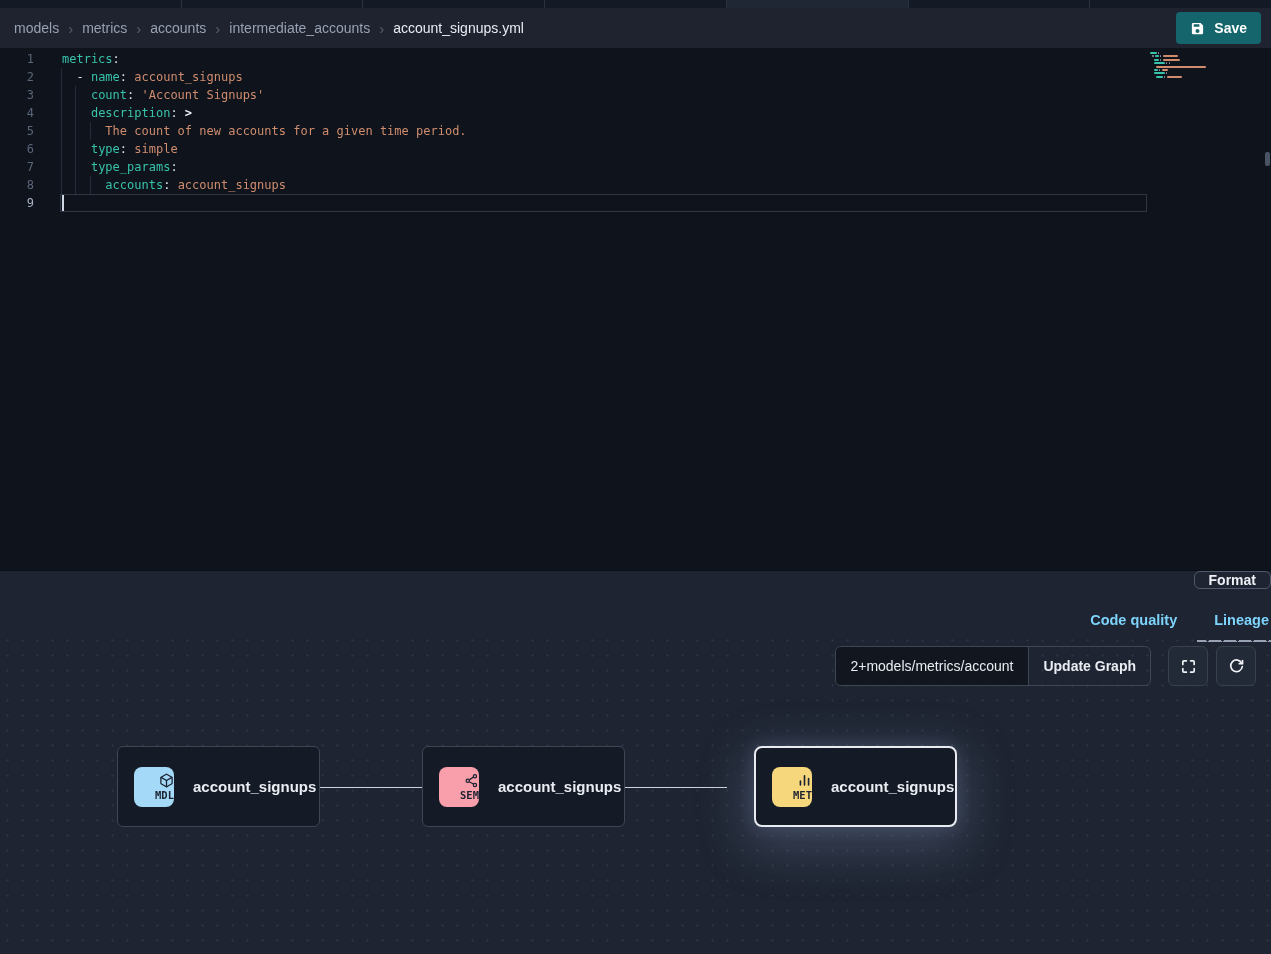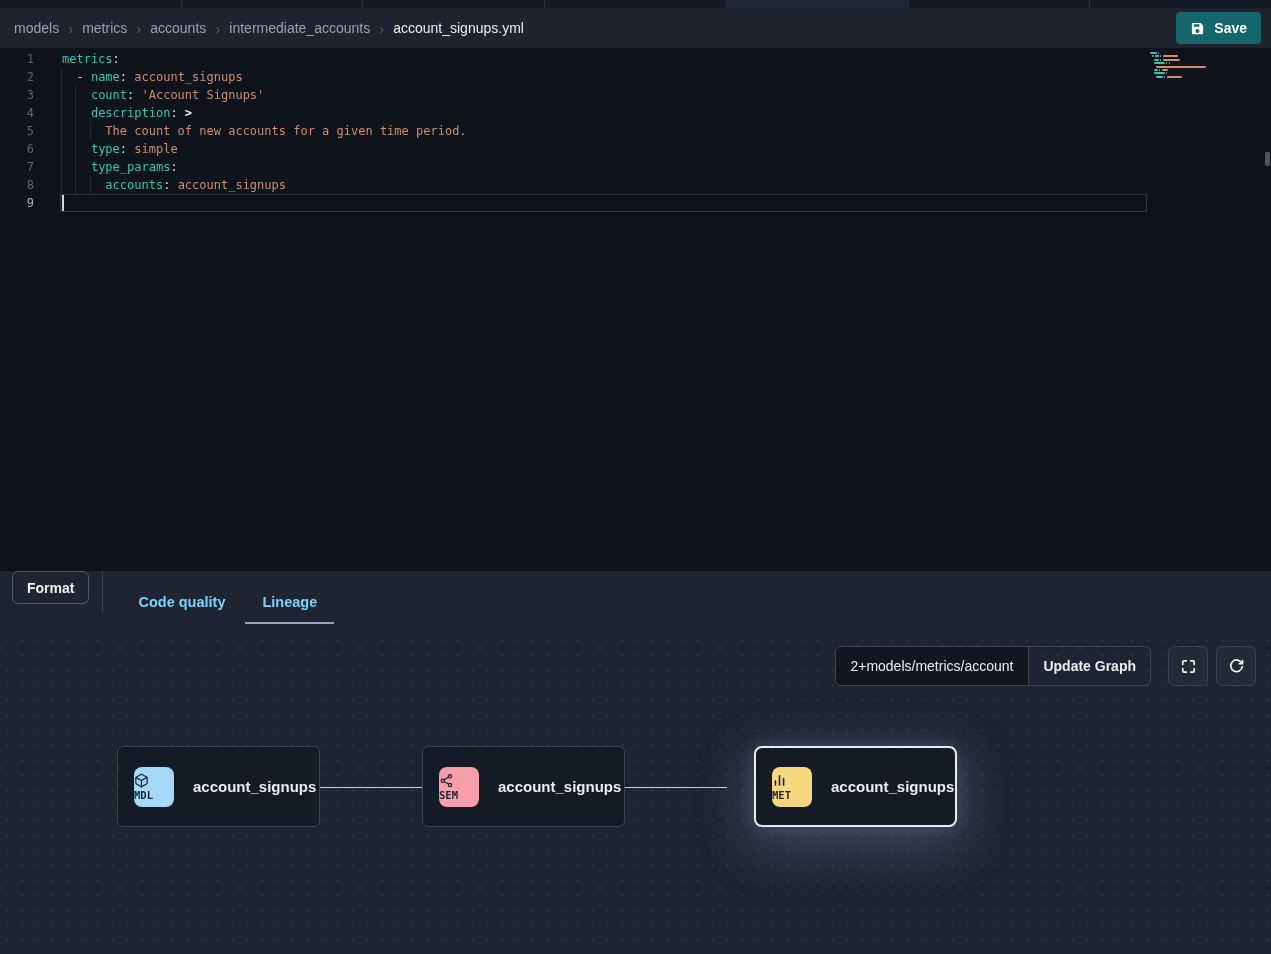--- a/index.html
+++ b/index.html
@@ -38,21 +38,21 @@
   .cursor { position:absolute; left:62px; top:1px; width:1.5px; height:16px; background:#cfd6e4; }
   .minimap { position:absolute; top:2px; right:6px; width:115px; height:140px; }
   .mm-bar { position:absolute; height:2px; border-radius:1px; }
   .mm-k { background:var(--c-key); }
   .mm-v { background:var(--c-val); }
   .mm-p, .mm-b { background:#8d95a5; }
   .v-scrollbar { position:absolute; right:1px; top:104px; width:5px; height:14px; background:#4b5464; border-radius:2px; }
 
   
   .bottom { position:absolute; top:570px; left:0; right:0; bottom:0; background:#1e2431; border-top:1px solid #0b0f16; }
-  .tabs-row { height:62px; display:flex; align-items:flex-start; position:relative; }
+  .tabs-row { height:62px; display:flex; align-items:flex-end; position:relative;flex-direction:column; }
   .format-btn { margin-left:12px; height:33px; padding:0 14px; background:transparent; color:#eef1f5;
     border:1px solid #515a6b; border-radius:6px; font-size:14px; font-weight:700; font-family:inherit; cursor:pointer; }
   .tabs-divider { width:1px; height:42px; background:#3a4150; margin-left:13px; }
   .tab { margin-left:33px; padding:0 2px; height:62px; display:flex; align-items:center; color:#7dd3fc;
     font-size:14.5px; font-weight:700; position:relative; cursor:pointer; }
   .tab.active::after { content:""; position:absolute; left:-15px; right:-15px; bottom:9px; height:2.5px; background:#99a2b3; }
 
   
   .graph { position:absolute; top:62px; left:0; right:0; bottom:0;
     background-image:radial-gradient(#2a3140 1px, transparent 1.2px); background-size:15px 15px; }
@@ -67,21 +67,21 @@
   .icon-btn svg { width:17px; height:17px; display:block; }
   .icon-btn.fullscreen { margin-left:17px; }
   .icon-btn.refresh { margin-left:8px; }
 
   .edge { position:absolute; height:1.5px; background:var(--c-edge); top:153.5px; }
   .node { position:absolute; top:113px; width:203px; height:81px; background:#151b26; border:1px solid #3e4553;
     border-radius:6px; display:flex; align-items:center; padding-left:16px; cursor:pointer; }
   .node.selected { border:2px solid #e8ebf0; border-radius:8px;
     box-shadow:0 14px 48px 10px rgba(128,148,188,0.28), 0 0 16px 2px rgba(170,190,225,0.15); }
   .badge { width:40px; height:40px; border-radius:8px; color:#1b2230; display:flex; flex-direction:column;
-    align-items:flex-start; justify-content:center; flex:none; }
+    align-items:flex-end; justify-content:center; flex:none; }
   .badge svg { width:15px; height:15px; display:block; }
   .badge-label { font-family:"DejaVu Sans Mono", monospace; font-size:10.5px; font-weight:700; margin-top:1px; }
   .node-label { margin-left:19px; color:#e9ecf1; font-size:15px; font-weight:600; }
 </style>
 </head>
 <body>
 
 <div class="top-strip">
     <div class="seg"></div>
     <div class="seg"></div>

